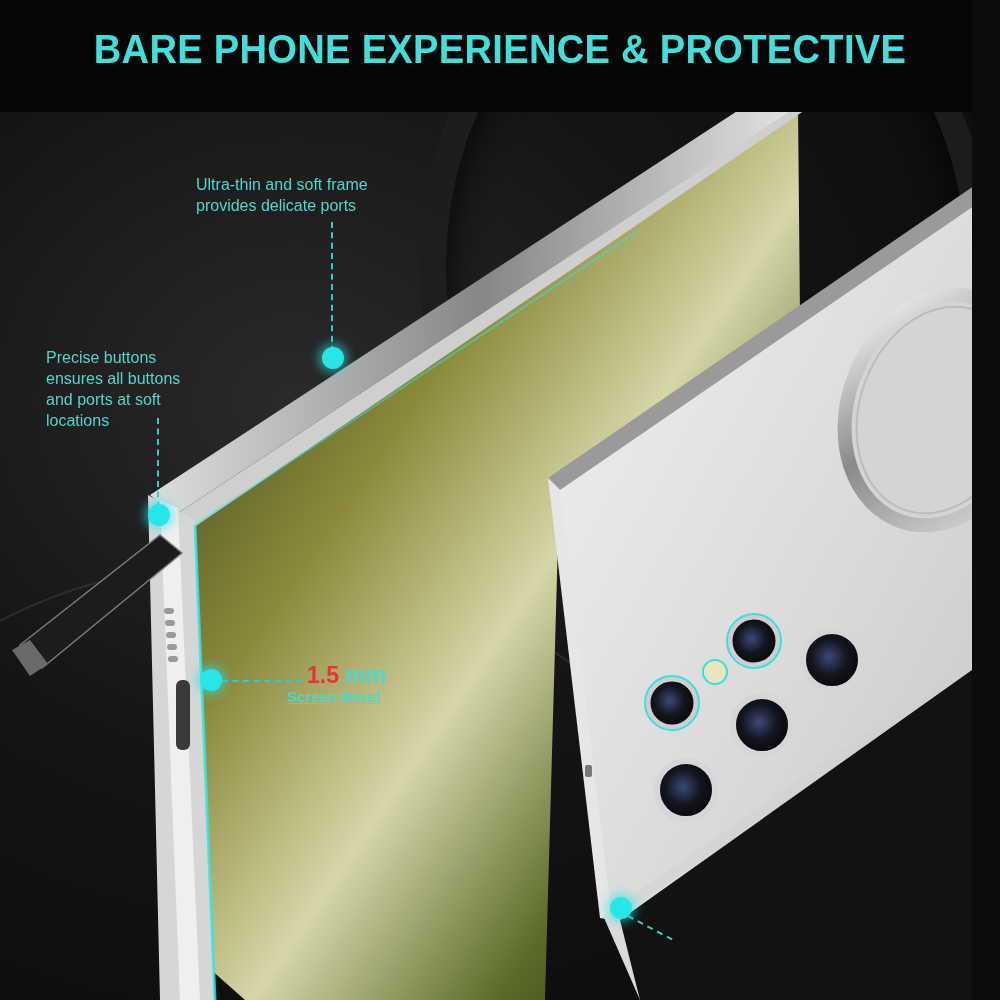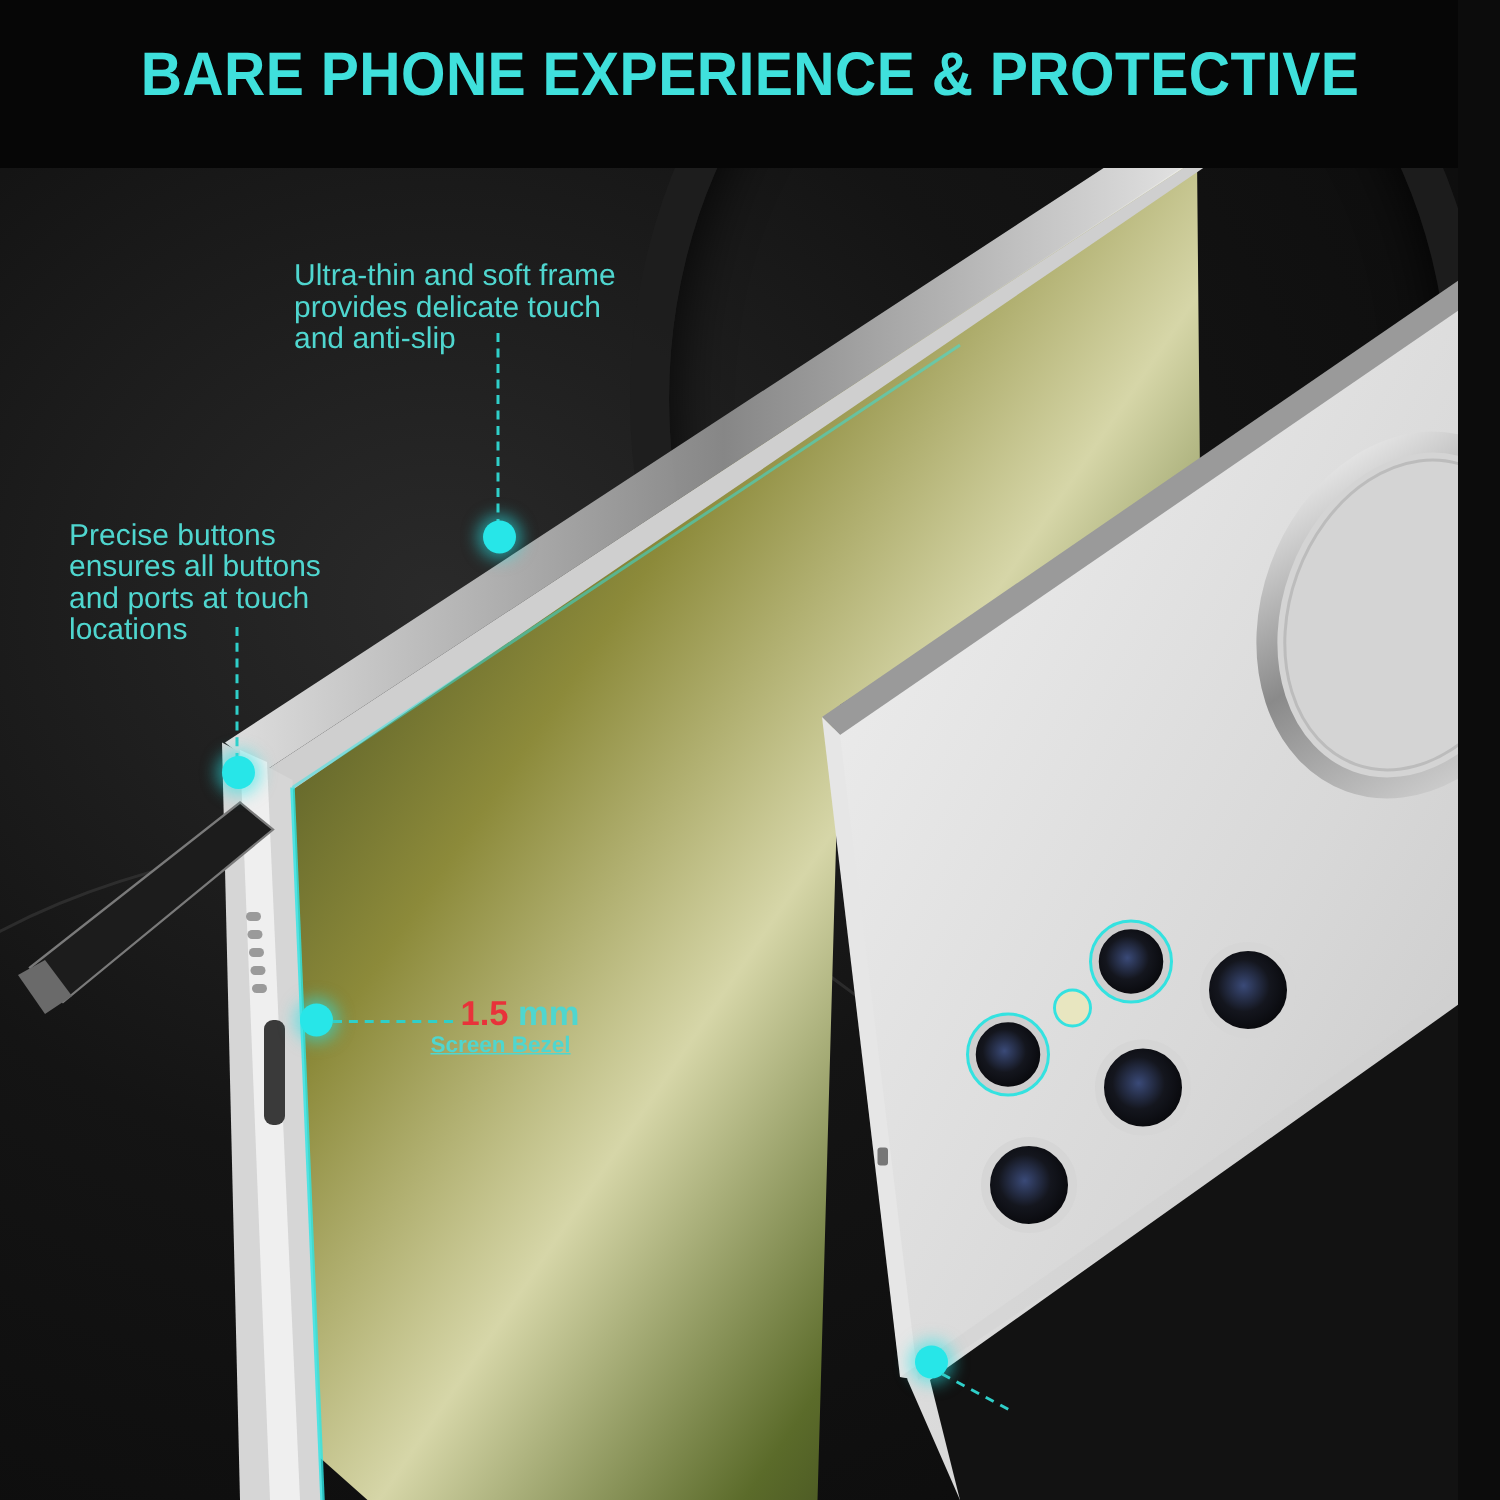--- a/index.html
+++ b/index.html
@@ -7,21 +7,21 @@
     background:radial-gradient(ellipse at 30% 40%, #2a2a2a 0%, #141414 45%, #0a0a0a 100%);
     font-family:"Liberation Sans", sans-serif;}
   .banner{position:absolute;left:0;top:0;width:1000px;height:112px;background:#060606;}
   .headline{position:absolute;left:0;top:26px;width:1000px;text-align:center;
     font-size:41px;font-weight:bold;color:#3fe0dc;letter-spacing:0.3px;
     transform:scaleX(0.93);transform-origin:center;}
   .bgswirl{position:absolute;left:420px;top:-80px;width:520px;height:640px;border-radius:50%;
     border:26px solid #1e1e1e;box-shadow:inset 0 0 40px #000;opacity:.9;}
   .bgswirl2{position:absolute;left:-200px;top:560px;width:900px;height:700px;border-radius:50%;
     border:2px solid #3a3a3a;opacity:.6;}
-  .label{position:absolute;color:#4fd6cf;font-size:20px;line-height:21px;}
+  .label{position:absolute;color:#4fd6cf;font-size:16px;line-height:21px;}
   .label.small{font-size:15px;font-weight:bold;text-decoration:underline;}
   .dim{position:absolute;font-weight:bold;font-size:23px;color:#4fd6cf;}
   .dim .num{color:#e8323a;}
   .dot{position:absolute;width:22px;height:22px;border-radius:50%;background:#27e6e8;
     box-shadow:0 0 10px 4px rgba(39,230,232,.55);}
   .vline{position:absolute;border-left:2px dashed #2fcfc9;}
   .hline{position:absolute;border-top:2px dashed #2fcfc9;}
   .dline{position:absolute;border-top:2px dashed #2fcfc9;transform-origin:left center;}
   svg{position:absolute;left:0;top:0;}
 </style>
@@ -110,30 +110,29 @@
       <circle cx="686" cy="790" r="29" fill="url(#lensG)" stroke="#d6d6d6" stroke-width="6"></circle>
     </g>
     <rect x="585" y="765" width="7" height="12" rx="2" fill="#777"></rect>
   </svg>
 
   <div class="banner"></div>
   <div class="headline">BARE PHONE EXPERIENCE &amp; PROTECTIVE</div>
 
   <div class="label" style="left:196px;top:174px;">
     <div>Ultra-thin and soft frame</div>
-    <div>provides delicate touch</div>
-    <div>and anti-slip</div>
+    <div>provides delicate ports</div>
   </div>
   <div class="vline" style="left:331px;top:222px;height:130px;"></div>
   <div class="dot" style="left:322px;top:347px;"></div>
 
   <div class="label" style="left:46px;top:347px;">
     <div>Precise buttons</div>
     <div>ensures all buttons</div>
-    <div>and ports at touch</div>
+    <div>and ports at soft</div>
     <div>locations</div>
   </div>
   <div class="vline" style="left:157px;top:418px;height:90px;"></div>
   <div class="dot" style="left:148px;top:504px;"></div>
 
   <div class="dot" style="left:200px;top:669px;"></div>
   <div class="hline" style="left:222px;top:680px;width:80px;"></div>
   <div class="dim" style="left:307px;top:662px;">
     <span class="num">1.5</span><span> mm</span>
   </div>

